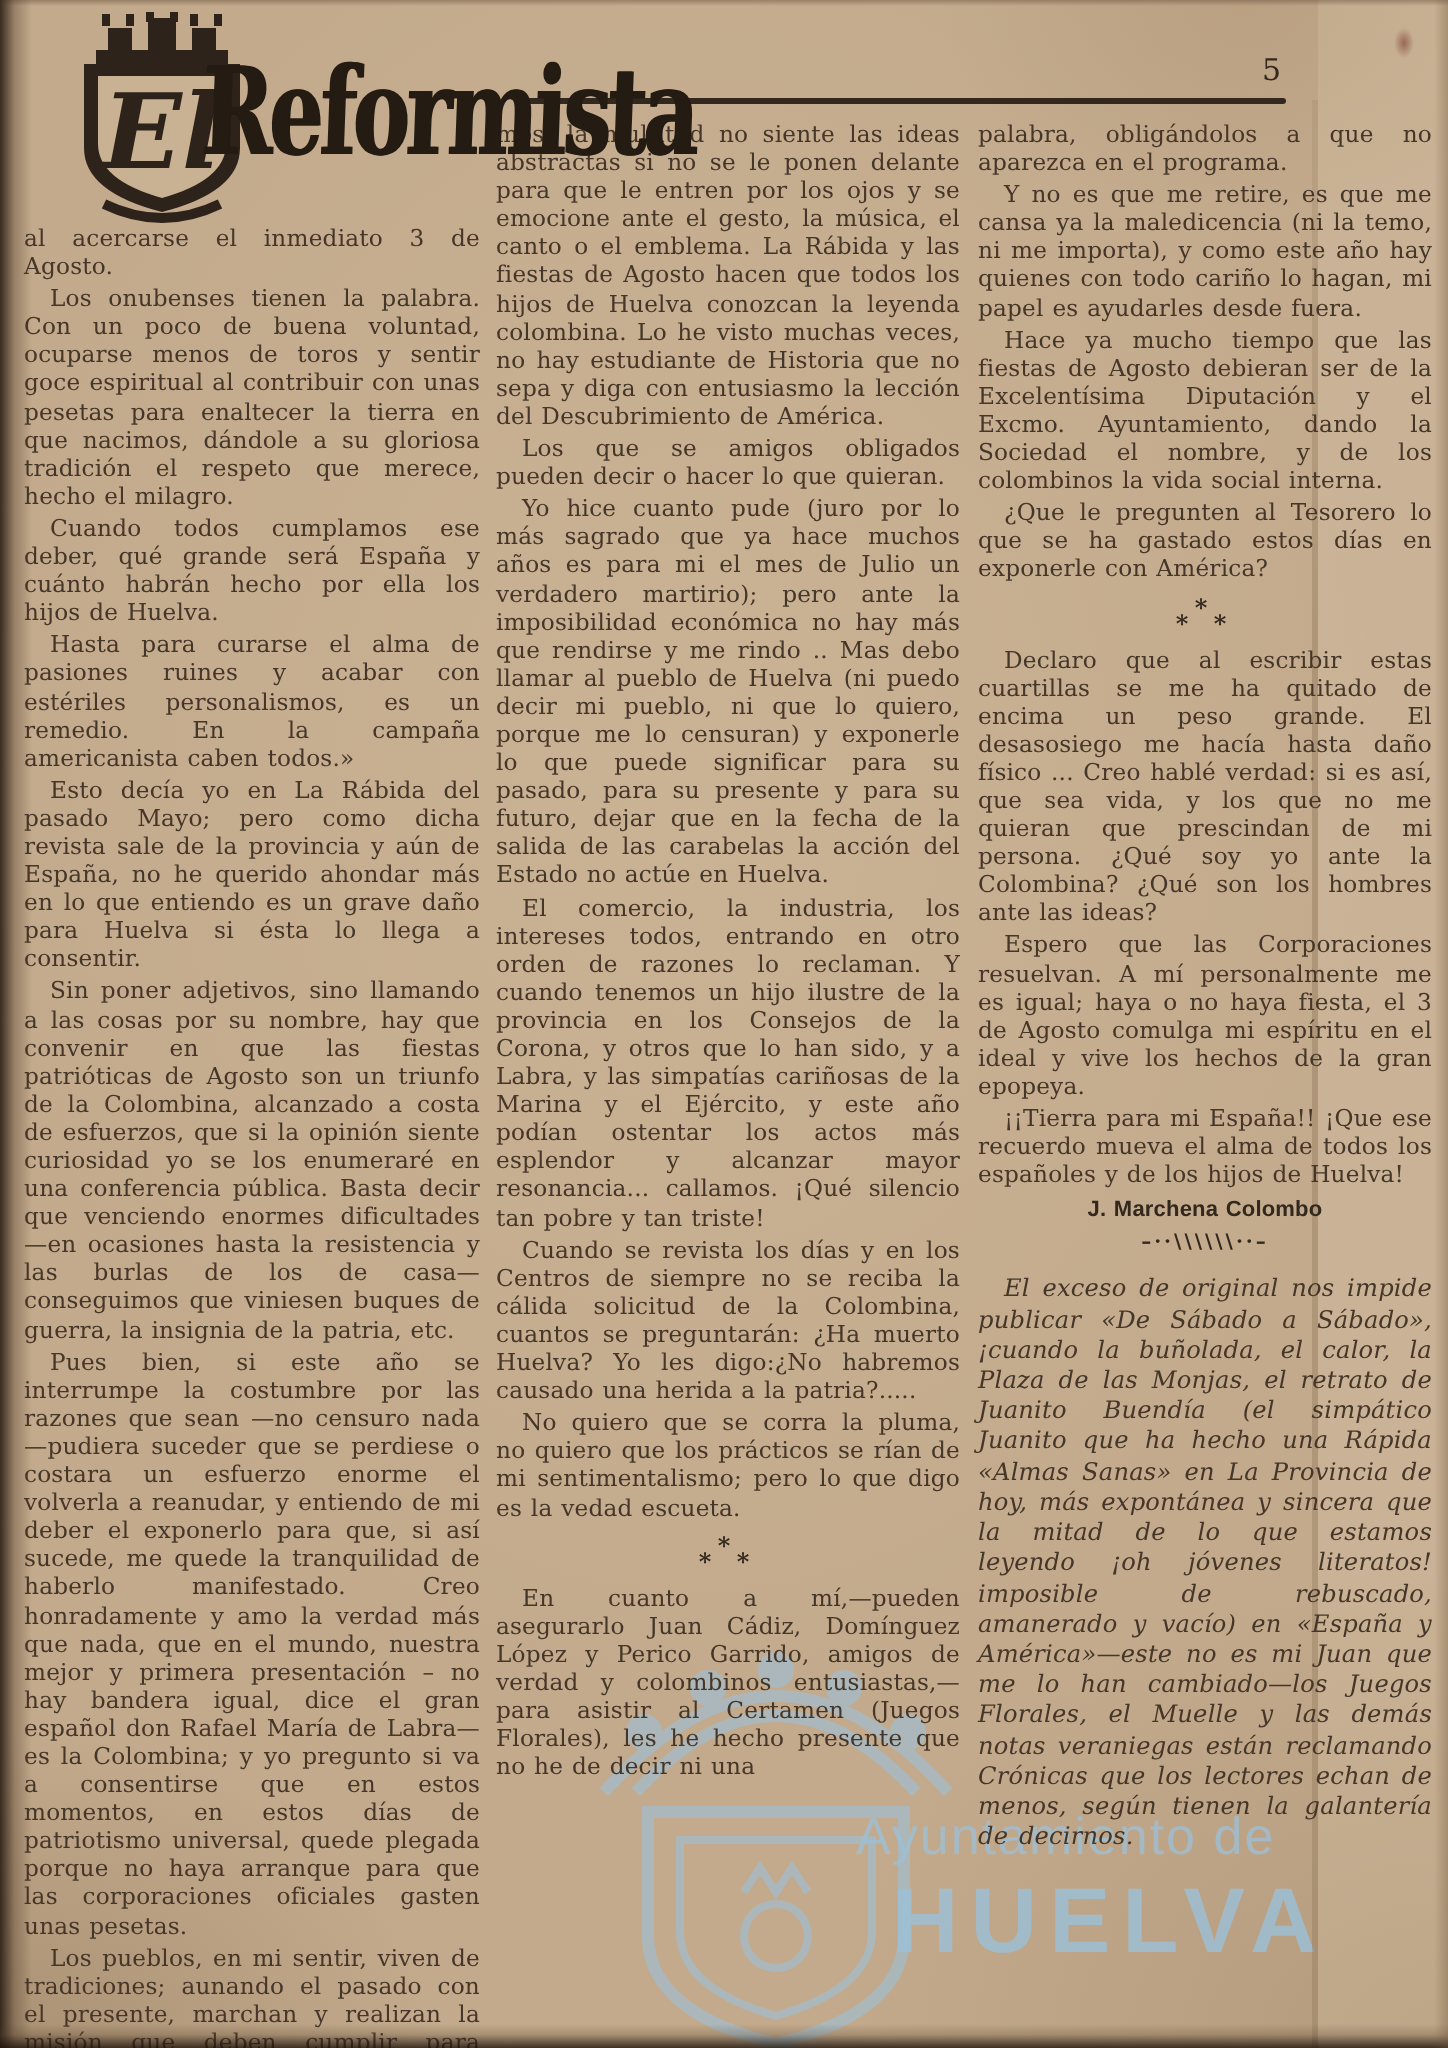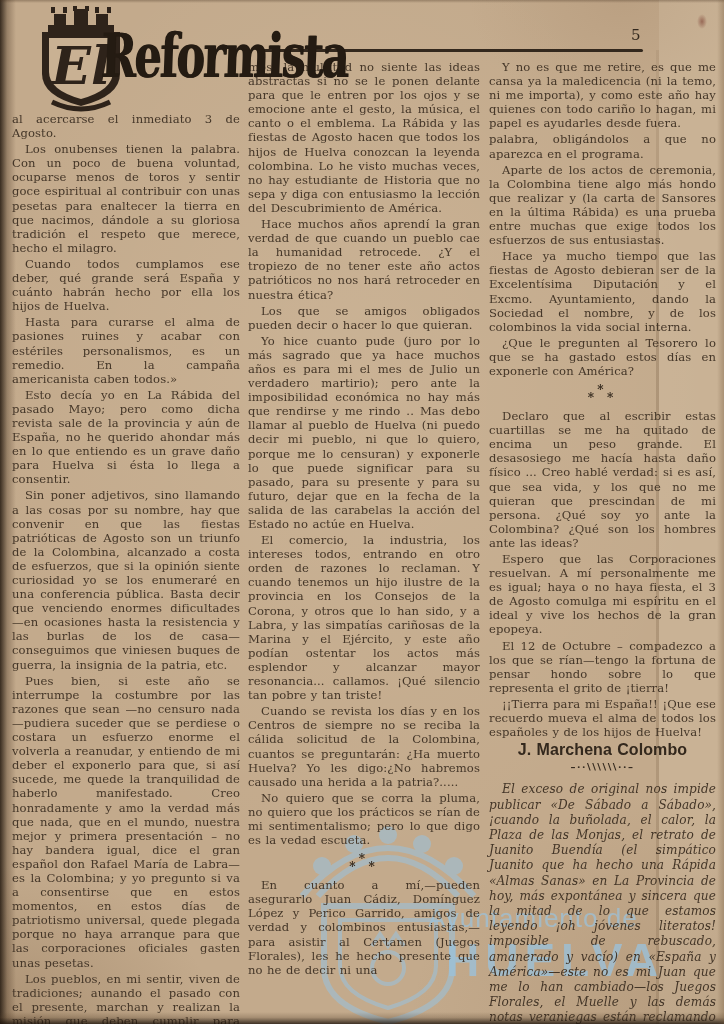--- a/index.html
+++ b/index.html
@@ -43,21 +43,21 @@
   
   .col{position:absolute;z-index:2;color:#443628;font-size:11.6px;line-height:14.1px;
     text-align:justify;letter-spacing:.1px;word-spacing:.6px;}
   #col1{left:12px;top:112px;width:228px;}
   #col2{left:248px;top:60px;width:232px;}
   #col3{left:489px;top:60px;width:227px;}
   .para{margin:0 0 2px 0;text-indent:13px;}
   .para.noindent{text-indent:0;}
   .para.em{font-style:italic;font-size:12.1px;line-height:15.2px;word-spacing:1.4px;}
   .para.signature{font-family:"Liberation Sans","DejaVu Sans",sans-serif;font-weight:bold;
-    font-style:normal;font-size:16px;text-align:center;text-indent:0;margin:4px 0 3px 0;color:#33281d;}
+    font-style:normal;font-size:11px;text-align:center;text-indent:0;margin:4px 0 3px 0;color:#33281d;}
   .asterism{ text-align:center;font-size:12px;line-height:8px;letter-spacing:4px;
     margin:8px 0 7px 0;color:#33281d;font-weight:bold;}
   .divider{text-align:center;font-size:10px;letter-spacing:1.5px;color:#33281d;
     margin:1px 0 8px 0;font-weight:bold;}
 
   
   .wm{position:absolute;z-index:1;color:#9cc1d9;}
   .wm-emblem{left:288px;top:818px;}
   .wm-line1{left:428px;top:903px;font-family:"Liberation Sans",sans-serif;
     font-size:26px;letter-spacing:1px;opacity:.75;white-space:nowrap;}
@@ -117,45 +117,42 @@
     <p class="para">Los onubenses tienen la palabra. Con un poco de buena voluntad, ocuparse menos de toros y sentir goce espiritual al contribuir con unas pesetas para enaltecer la tierra en que nacimos, dándole a su gloriosa tradición el respeto que merece, hecho el milagro.</p>
     <p class="para">Cuando todos cumplamos ese deber, qué grande será España y cuánto habrán hecho por ella los hijos de Huelva.</p>
     <p class="para">Hasta para curarse el alma de pasiones ruines y acabar con estériles personalismos, es un remedio. En la campaña americanista caben todos.»</p>
     <p class="para">Esto decía yo en La Rábida del pasado Mayo; pero como dicha revista sale de la provincia y aún de España, no he querido ahondar más en lo que entiendo es un grave daño para Huelva si ésta lo llega a consentir.</p>
     <p class="para">Sin poner adjetivos, sino llamando a las cosas por su nombre, hay que convenir en que las fiestas patrióticas de Agosto son un triunfo de la Colombina, alcanzado a costa de esfuerzos, que si la opinión siente curiosidad yo se los enumeraré en una conferencia pública. Basta decir que venciendo enormes dificultades—en ocasiones hasta la resistencia y las burlas de los de casa—conseguimos que viniesen buques de guerra, la insignia de la patria, etc.</p>
     <p class="para">Pues bien, si este año se interrumpe la costumbre por las razones que sean —no censuro nada—pudiera suceder que se perdiese o costara un esfuerzo enorme el volverla a reanudar, y entiendo de mi deber el exponerlo para que, si así sucede, me quede la tranquilidad de haberlo manifestado. Creo honradamente y amo la verdad más que nada, que en el mundo, nuestra mejor y primera presentación – no hay bandera igual, dice el gran español don Rafael María de Labra—es la Colombina; y yo pregunto si va a consentirse que en estos momentos, en estos días de patriotismo universal, quede plegada porque no haya arranque para que las corporaciones oficiales gasten unas pesetas.</p>
     <p class="para">Los pueblos, en mi sentir, viven de tradiciones; aunando el pasado con el presente, marchan y realizan la misión que deben cumplir para aportar algo al acerbo común de la patria y de la humanidad. El alma colectiva no se mueve sin grandes ideales, sin romanticis-</p>
   </div>
 <div id="col2" class="col">
     <p class="para noindent">mos; la multitud no siente las ideas abstractas si no se le ponen delante para que le entren por los ojos y se emocione ante el gesto, la música, el canto o el emblema. La Rábida y las fiestas de Agosto hacen que todos los hijos de Huelva conozcan la leyenda colombina. Lo he visto muchas veces, no hay estudiante de Historia que no sepa y diga con entusiasmo la lección del Descubrimiento de América.</p>
-    <p class="para">Hace muchos años aprendí la gran verdad de que cuando un pueblo cae la humanidad retrocede. ¿Y el tropiezo de no tener este año actos patrióticos no nos hará retroceder en nuestra ética?</p>
     <p class="para">Los que se amigos obligados pueden decir o hacer lo que quieran.</p>
     <p class="para">Yo hice cuanto pude (juro por lo más sagrado que ya hace muchos años es para mi el mes de Julio un verdadero martirio); pero ante la imposibilidad económica no hay más que rendirse y me rindo .. Mas debo llamar al pueblo de Huelva (ni puedo decir mi pueblo, ni que lo quiero, porque me lo censuran) y exponerle lo que puede significar para su pasado, para su presente y para su futuro, dejar que en la fecha de la salida de las carabelas la acción del Estado no actúe en Huelva.</p>
     <p class="para">El comercio, la industria, los intereses todos, entrando en otro orden de razones lo reclaman. Y cuando tenemos un hijo ilustre de la provincia en los Consejos de la Corona, y otros que lo han sido, y a Labra, y las simpatías cariñosas de la Marina y el Ejército, y este año podían ostentar los actos más esplendor y alcanzar mayor resonancia... callamos. ¡Qué silencio tan pobre y tan triste!</p>
     <p class="para">Cuando se revista los días y en los Centros de siempre no se reciba la cálida solicitud de la Colombina, cuantos se preguntarán: ¿Ha muerto Huelva? Yo les digo:¿No habremos causado una herida a la patria?.....</p>
     <p class="para">No quiero que se corra la pluma, no quiero que los prácticos se rían de mi sentimentalismo; pero lo que digo es la vedad escueta.</p>
     <div class="asterism">
       <div>*</div>
       <div>* *</div>
     </div>
     <p class="para">En cuanto a mí,—pueden asegurarlo Juan Cádiz, Domínguez López y Perico Garrido, amigos de verdad y colombinos entusiastas,—para asistir al Certamen (Juegos Florales), les he hecho presente que no he de decir ni una</p>
   </div>
 <div id="col3" class="col">
+    <p class="para noindent">palabra, obligándolos a que no aparezca en el programa.</p>
     <p class="para">Y no es que me retire, es que me cansa ya la maledicencia (ni la temo, ni me importa), y como este año hay quienes con todo cariño lo hagan, mi papel es ayudarles desde fuera.</p>
-    <p class="para noindent">palabra, obligándolos a que no aparezca en el programa.</p>
-    <p class="para">Aparte de los actos de ceremonia, la Colombina tiene algo más hondo que realizar y (la carta de Sansores en la última Rábida) es una prueba entre muchas que exige todos los esfuerzos de sus entusiastas.</p>
     <p class="para">Hace ya mucho tiempo que las fiestas de Agosto debieran ser de la Excelentísima Diputación y el Excmo. Ayuntamiento, dando la Sociedad el nombre, y de los colombinos la vida social interna.</p>
     <p class="para">¿Que le pregunten al Tesorero lo que se ha gastado estos días en exponerle con América?</p>
     <div class="asterism">
       <div>*</div>
       <div>* *</div>
     </div>
     <p class="para">Declaro que al escribir estas cuartillas se me ha quitado de encima un peso grande. El desasosiego me hacía hasta daño físico ... Creo hablé verdad: si es así, que sea vida, y los que no me quieran que prescindan de mi persona. ¿Qué soy yo ante la Colombina? ¿Qué son los hombres ante las ideas?</p>
     <p class="para">Espero que las Corporaciones resuelvan. A mí personalmente me es igual; haya o no haya fiesta, el 3 de Agosto comulga mi espíritu en el ideal y vive los hechos de la gran epopeya.</p>
-    <p class="para">El 12 de Octubre – compadezco a los que se rían—tengo la fortuna de pensar hondo sobre lo que representa el grito de ¡tierra!</p>
     <p class="para">¡¡Tierra para mi España!! ¡Que ese recuerdo mueva el alma de todos los españoles y de los hijos de Huelva!</p>
     <p class="para signature">J. Marchena Colombo</p>
     <div class="divider">–··\\\\\\··–</div>
     <p class="para em">El exceso de original nos impide publicar «De Sábado a Sábado», ¡cuando la buñolada, el calor, la Plaza de las Monjas, el retrato de Juanito Buendía (el simpático Juanito que ha hecho una Rápida «Almas Sanas» en La Provincia de hoy, más expontánea y sincera que la mitad de lo que estamos leyendo ¡oh jóvenes literatos! imposible de rebuscado, amanerado y vacío) en «España y América»—este no es mi Juan que me lo han cambiado—los Juegos Florales, el Muelle y las demás notas veraniegas están reclamando Crónicas que los lectores echan de menos, según tienen la galantería de decirnos.</p>
   </div>
 
 <div class="crease"></div>
 <div class="speck"></div>
 <div class="edge-left"></div>
 <div class="edge-bottom"></div>

